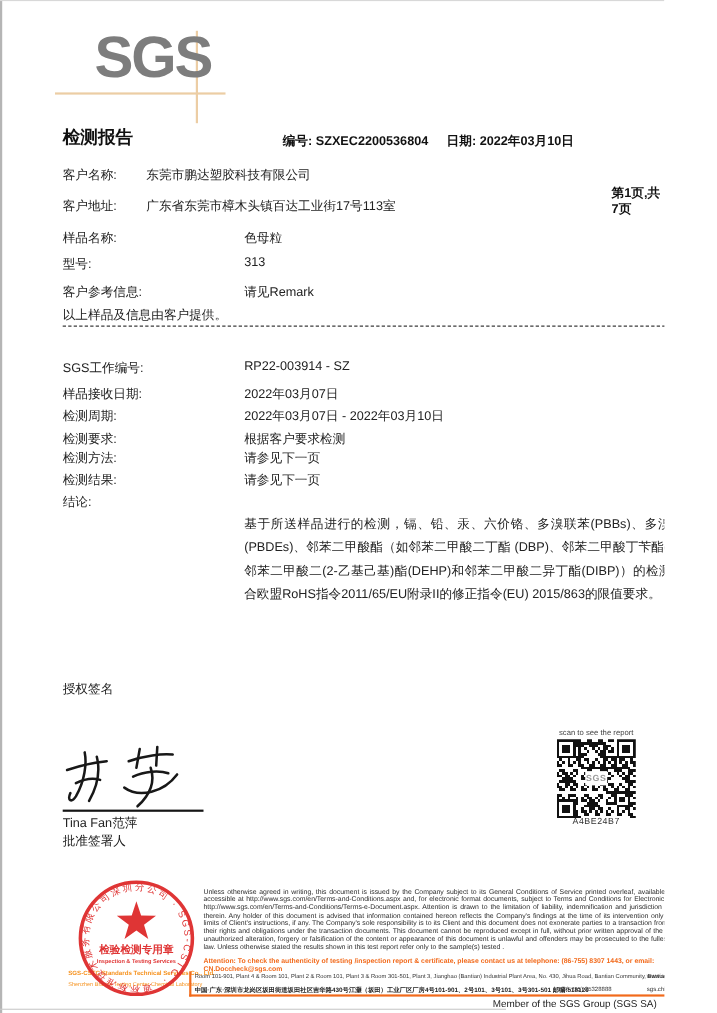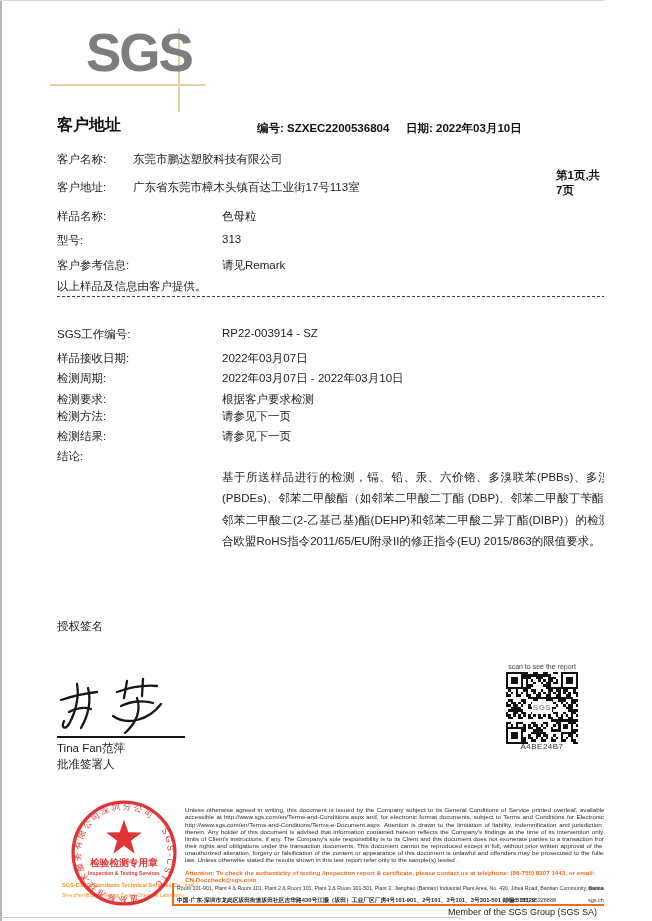--- a/index.html
+++ b/index.html
@@ -57,21 +57,21 @@
 <body>
 
 <div id="page">
   <div class="abs edge-left"></div>
   <div class="abs edge-top"></div>
 
   <div class="abs crop-h"></div>
   <div class="abs crop-v"></div>
   <div class="abs logo">SGS</div>
 
-  <div class="abs title">客户地址</div>
+  <div class="abs title">检测报告</div>
   <div class="abs meta" style="left:237px;padding-left:20px;">编号: SZXEC2200536804</div>
   <div class="abs meta" style="left:406px;">日期: 2022年03月10日</div>
   <div class="abs meta" style="left:556px;margin-top:47px;">第1页,共7页</div>
 
   <div class="abs row" style="top:152px;">
     <span class="lab">客户名称:</span>
     <span class="val-a">东莞市鹏达塑胶科技有限公司</span>
   </div>
   <div class="abs row" style="top:180px;">
     <span class="lab">客户地址:</span>

